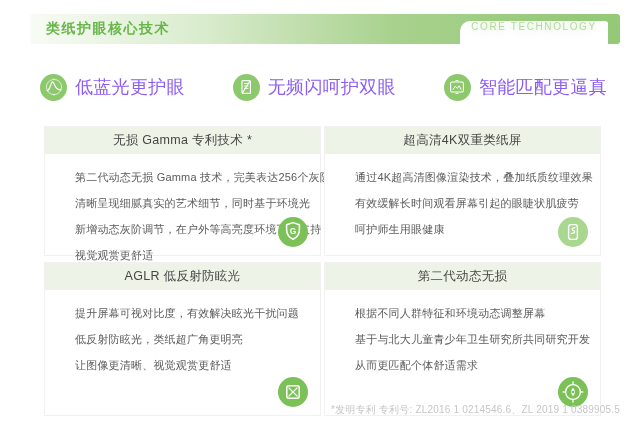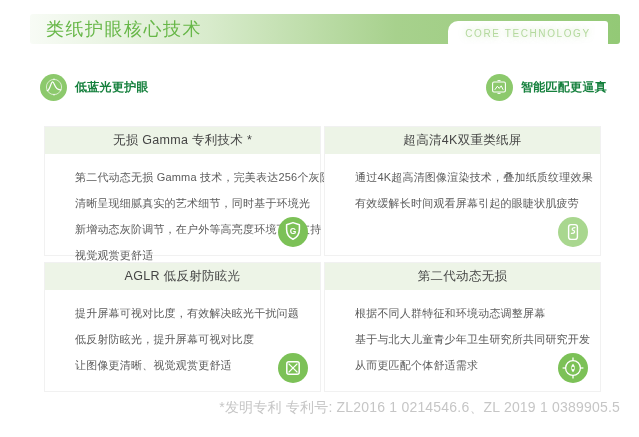--- a/index.html
+++ b/index.html
@@ -11,70 +11,70 @@
 
   
   .header-bar {
     position:absolute; left:30px; top:14px; width:590px; height:30px;
     background:linear-gradient(90deg, rgba(163,208,134,0.08) 0%, rgba(163,208,134,0.42) 30%,
                rgba(152,201,121,0.85) 62%, #93c976 100%);
     border-radius:3px;
   }
   .header-title {
     position:absolute; left:16px; top:50%; transform:translateY(-50%);
-    font-size:18px; font-weight:normal; color:#67b748; letter-spacing:1.5px; white-space:nowrap;
+    font-size:14px; font-weight:bold; color:#67b748; letter-spacing:1.5px; white-space:nowrap;
   }
   .header-badge {
-    position:absolute; right:12px; top:7px; bottom:-2px; width:160px; background:#ffffff;
-    border-radius:10px 3px 0 3px; display:flex; align-items:center; justify-content:center;margin-left:8px;
+    position:absolute; right:12px; top:7px; bottom:-2px; width:148px; background:#ffffff;
+    border-radius:10px 3px 0 3px; display:flex; justify-content:center;margin-left:8px;
   }
   .header-badge span {
     font-size:10px; letter-spacing:1.6px; color:#b4d99e;
     text-shadow:0 0 6px rgba(150,205,115,0.55); white-space:nowrap;
   }
 
   
   .features {
     position:absolute; left:40px; right:32px; top:72px; height:30px;
     display:flex; justify-content:space-between; align-items:center;
   }
   .feature { display:flex; align-items:center; gap:8px; }
   .feature-icon {
     width:27px; height:27px; border-radius:50%; background:#8cc96c; flex:0 0 auto;
     display:flex; align-items:center; justify-content:center;
   }
   .feature-icon svg { display:block; }
-  .feature-label { font-size:12px; font-weight:bold; color:#15803d; white-space:nowrap; letter-spacing:0.3px; }
+  .feature-label { font-size:18px; font-weight:normal; color:#8b5cf6; white-space:nowrap; letter-spacing:0.3px; }
 
   
   .cards {
     position:absolute; left:44px; top:126px; width:557px;
     display:grid; grid-template-columns:277px 277px; column-gap:3px; row-gap:6px;
   }
   .card { background:#ffffff; border:1px solid #f1f1f1; position:relative; }
   .card.h1 { height:130px; }
-  .card.h2 { height:130px; }
+  .card.h2 { height:154px; }
   .card-header {
     height:27px; background:#edf4e7; display:flex; align-items:center; justify-content:center;
   }
   .card-title { font-size:12.5px; color:#454545; font-weight:500; letter-spacing:0.3px; white-space:nowrap; }
   .card-body { padding:10px 8px 0 30px; }
   .card-line {
     font-size:11px; color:#5b5b5b; line-height:26px; white-space:nowrap; letter-spacing:0.2px;
   }
   .card-badge {
     position:absolute; right:12px; bottom:8px; width:30px; height:30px; border-radius:50%;
     display:flex; align-items:center; justify-content:center;
   }
   .badge-green  { background:#7cc157; }
   .badge-light  { background:#a9d78f; }
 
   
   .footnote {
-    position:absolute; right:19px; bottom:20px; font-size:14px; color:#c6c6c6; letter-spacing:0.2px;
+    position:absolute; right:19px; bottom:20px; font-size:10px; color:#c6c6c6; letter-spacing:0.2px;
   }
 </style>
 </head>
 <body>
 
 <div class="page">
 
   <div class="header-bar">
     <div class="header-title">类纸护眼核心技术</div>
     <div class="header-badge">
@@ -90,20 +90,32 @@
           <circle cx="9" cy="9" r="7.6" fill="none" stroke="#ffffff" stroke-width="0.8" opacity="0.85"></circle>
           <path d="M2.2 12.6 C5 12.6 5.8 3.8 7.6 3.8 C9.6 3.8 9.4 12.6 15.8 11.8" fill="none" stroke="#ffffff" stroke-width="1.2" stroke-linecap="round"></path>
           <line x1="9" y1="0.4" x2="9" y2="2.2" stroke="#ffffff" stroke-width="0.8"></line>
           <line x1="9" y1="15.8" x2="9" y2="17.6" stroke="#ffffff" stroke-width="0.8"></line>
         </svg>
       </span>
       <span class="feature-label">低蓝光更护眼</span>
     </div>
 
 
+    <div class="feature">
+      <span class="feature-icon">
+        <svg width="18" height="18" viewBox="0 0 18 18">
+          <rect x="5" y="2.6" width="8.4" height="12.8" rx="1" fill="none" stroke="#ffffff" stroke-width="1.1"></rect>
+          <line x1="7" y1="5.6" x2="11.4" y2="5.6" stroke="#ffffff" stroke-width="0.9"></line>
+          <line x1="7" y1="8" x2="11.4" y2="8" stroke="#ffffff" stroke-width="0.9"></line>
+          <line x1="7" y1="10.4" x2="11.4" y2="10.4" stroke="#ffffff" stroke-width="0.9"></line>
+          <line x1="12.8" y1="3.4" x2="5.6" y2="14.8" stroke="#ffffff" stroke-width="1.1" stroke-linecap="round"></line>
+        </svg>
+      </span>
+      <span class="feature-label">无频闪呵护双眼</span>
+    </div>
 
     <div class="feature">
       <span class="feature-icon">
         <svg width="18" height="18" viewBox="0 0 18 18">
           <rect x="2.6" y="4" width="12.8" height="10" rx="1.4" fill="none" stroke="#ffffff" stroke-width="1.1"></rect>
           <path d="M4.8 11.8 L7.4 8.2 L9.3 10.4 L11.2 7.8 L13.2 11.8" fill="none" stroke="#ffffff" stroke-width="1" stroke-linejoin="round"></path>
           <line x1="7.5" y1="2.6" x2="10.5" y2="2.6" stroke="#ffffff" stroke-width="1"></line>
           <line x1="7.5" y1="15.4" x2="10.5" y2="15.4" stroke="#ffffff" stroke-width="1"></line>
         </svg>
       </span>
@@ -132,36 +144,37 @@
       </div>
     </div>
 
     <div class="card h1">
       <div class="card-header">
         <span class="card-title">超高清4K双重类纸屏</span>
       </div>
       <div class="card-body">
         <div class="card-line">通过4K超高清图像渲染技术，叠加纸质纹理效果</div>
         <div class="card-line">有效缓解长时间观看屏幕引起的眼睫状肌疲劳</div>
+        <div class="card-line">呵护师生用眼健康</div>
       </div>
       <div class="card-badge badge-light">
         <svg width="30" height="30" viewBox="0 0 30 30">
           <rect x="10.6" y="7.6" width="8.8" height="14.8" rx="2.4" fill="none" stroke="#ffffff" stroke-width="1.4"></rect>
           <path d="M17 10.6 C13.4 10.6 13.6 13 15.4 13.5 C17.2 14 17.2 16.6 13.4 16.4" fill="none" stroke="#ffffff" stroke-width="1.2" stroke-linecap="round"></path>
         </svg>
       </div>
     </div>
 
     <div class="card h2">
       <div class="card-header">
         <span class="card-title">AGLR 低反射防眩光</span>
       </div>
       <div class="card-body">
         <div class="card-line">提升屏幕可视对比度，有效解决眩光干扰问题</div>
-        <div class="card-line">低反射防眩光，提升屏幕可视对比度</div>
+        <div class="card-line">低反射防眩光，类纸超广角更明亮</div>
         <div class="card-line">让图像更清晰、视觉观赏更舒适</div>
       </div>
       <div class="card-badge badge-green">
         <svg width="30" height="30" viewBox="0 0 30 30">
           <rect x="8.8" y="8.8" width="12.4" height="12.4" rx="2" fill="none" stroke="#ffffff" stroke-width="1.5"></rect>
           <line x1="10.6" y1="10.6" x2="19.4" y2="19.4" stroke="#ffffff" stroke-width="1.3"></line>
           <line x1="19.4" y1="10.6" x2="10.6" y2="19.4" stroke="#ffffff" stroke-width="1.3"></line>
         </svg>
       </div>
     </div>

